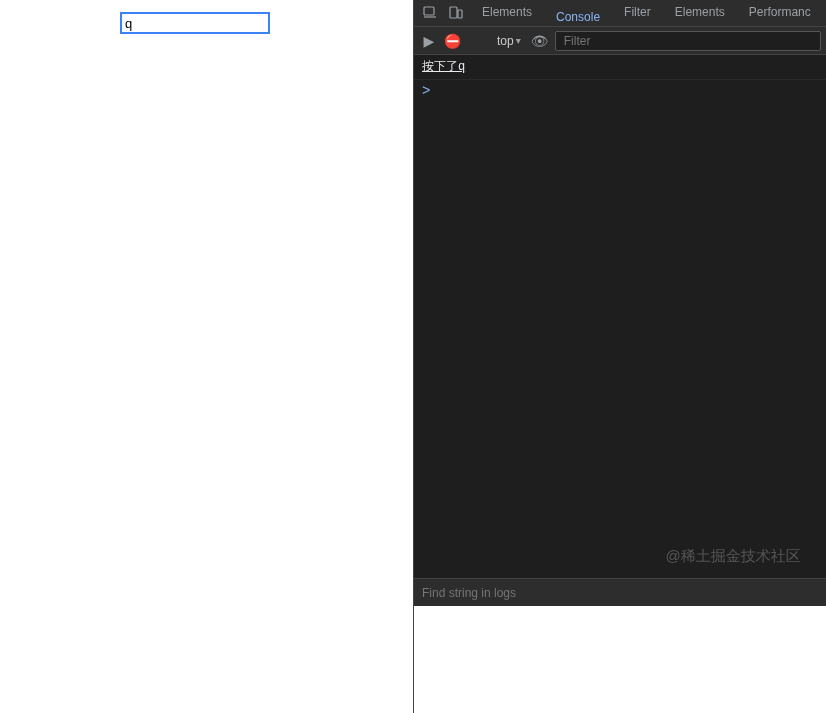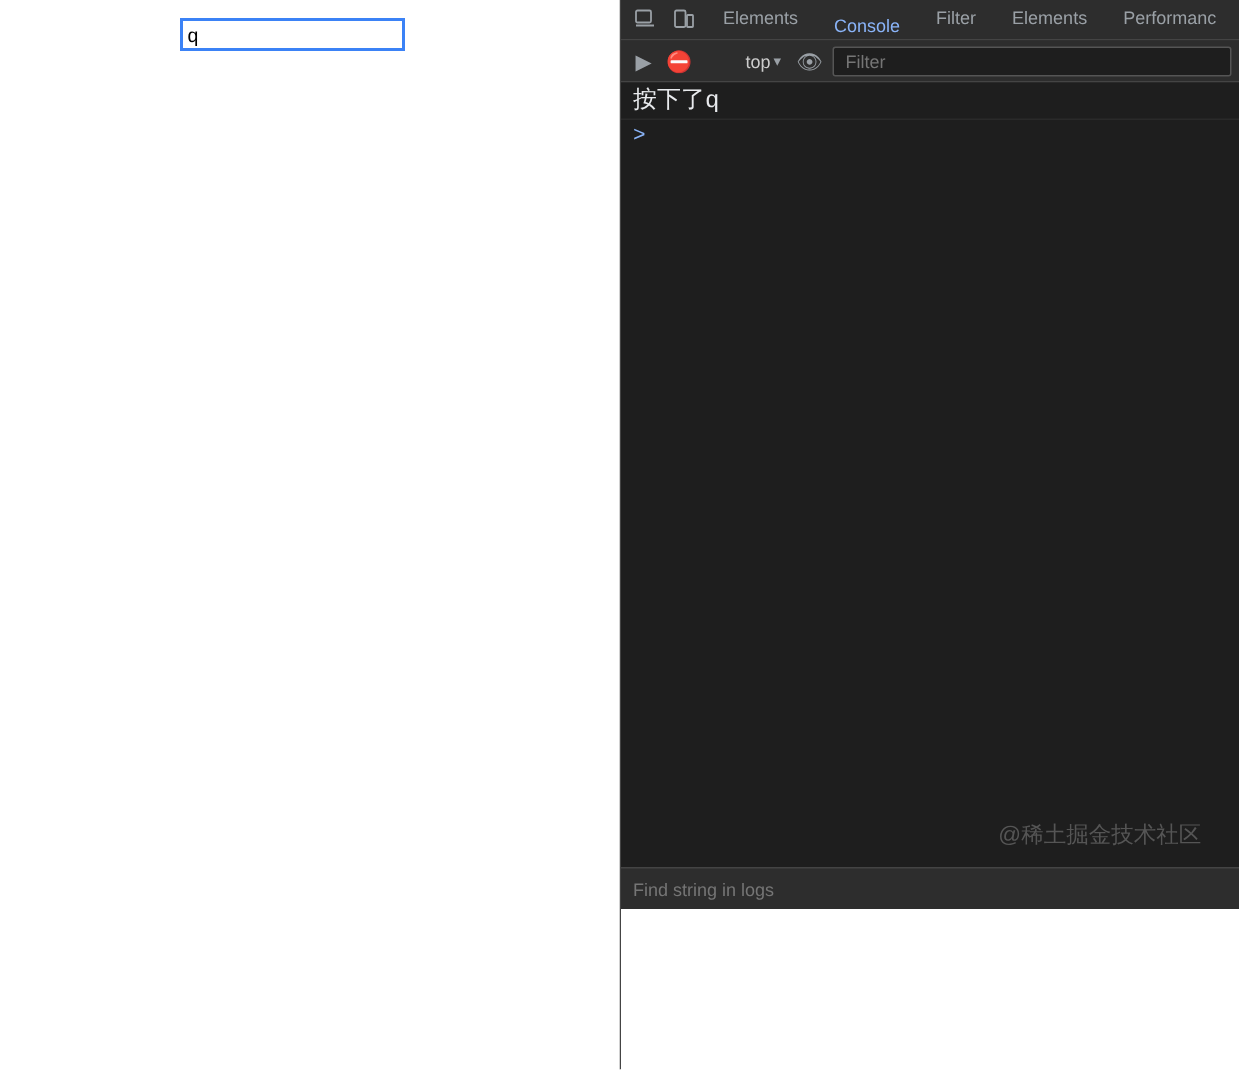--- a/index.html
+++ b/index.html
@@ -183,25 +183,26 @@
       background: #1e1e1e;
       overflow-y: auto;
       padding: 0;
       position: relative;
     }
 
     .console-message {
       display: flex;
       align-items: flex-start;
       padding: 3px 8px;
-      font-size: 16px;
+      font-size: 12px;
       font-family: 'Courier New', monospace;
       border-bottom: 1px solid #2a2a2a;
       color: #e8eaed;
       line-height: 18px;
+      text-decoration: underline;
     }
 
     .console-message.log-message {
       color: #e8eaed;
     }
 
     .console-prompt {
       display: flex;
       align-items: flex-start;
       padding: 3px 8px;

